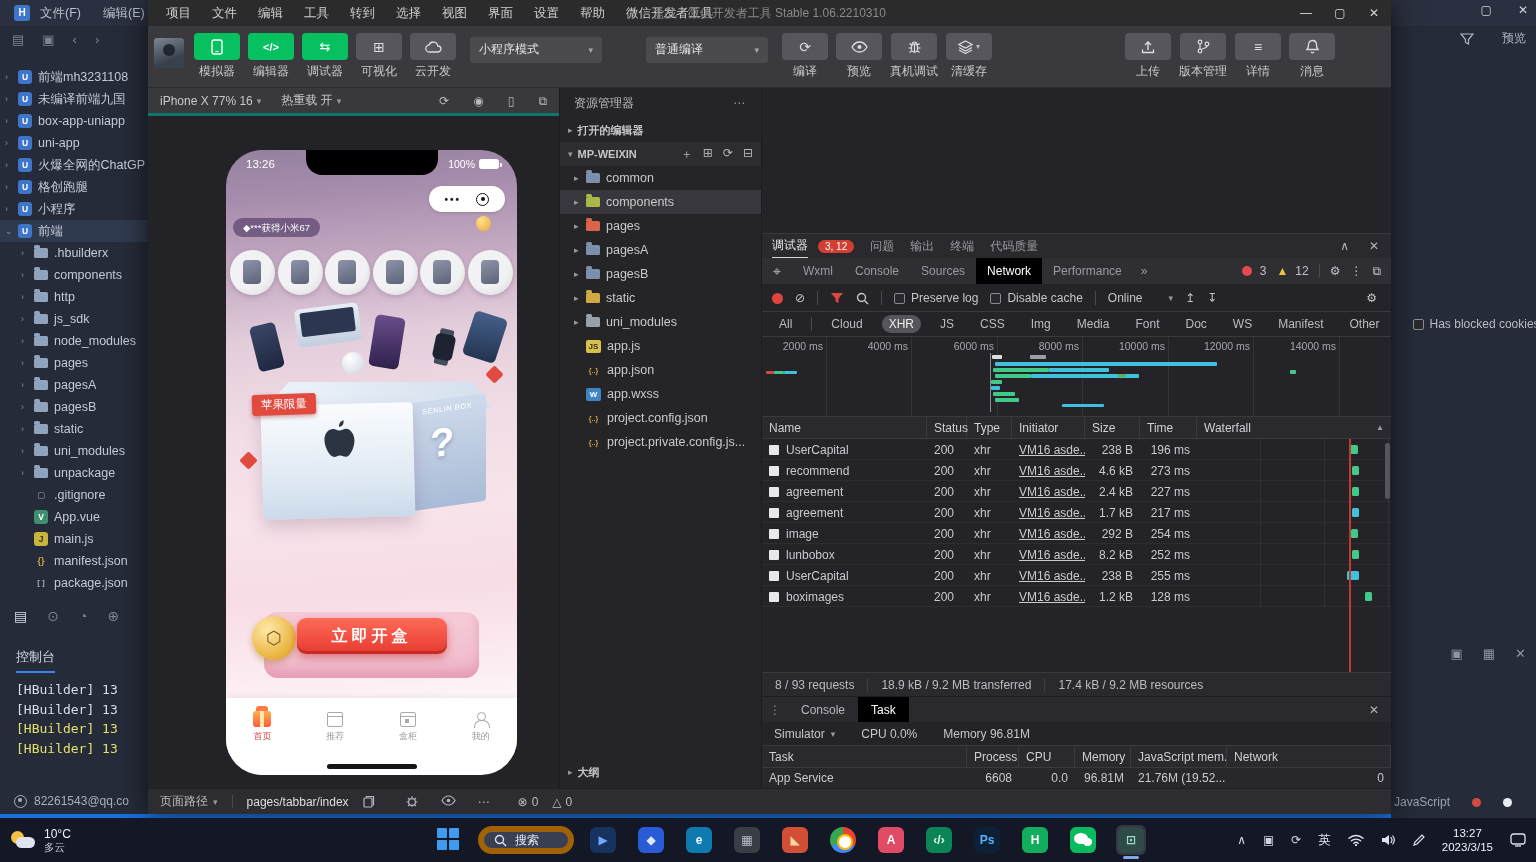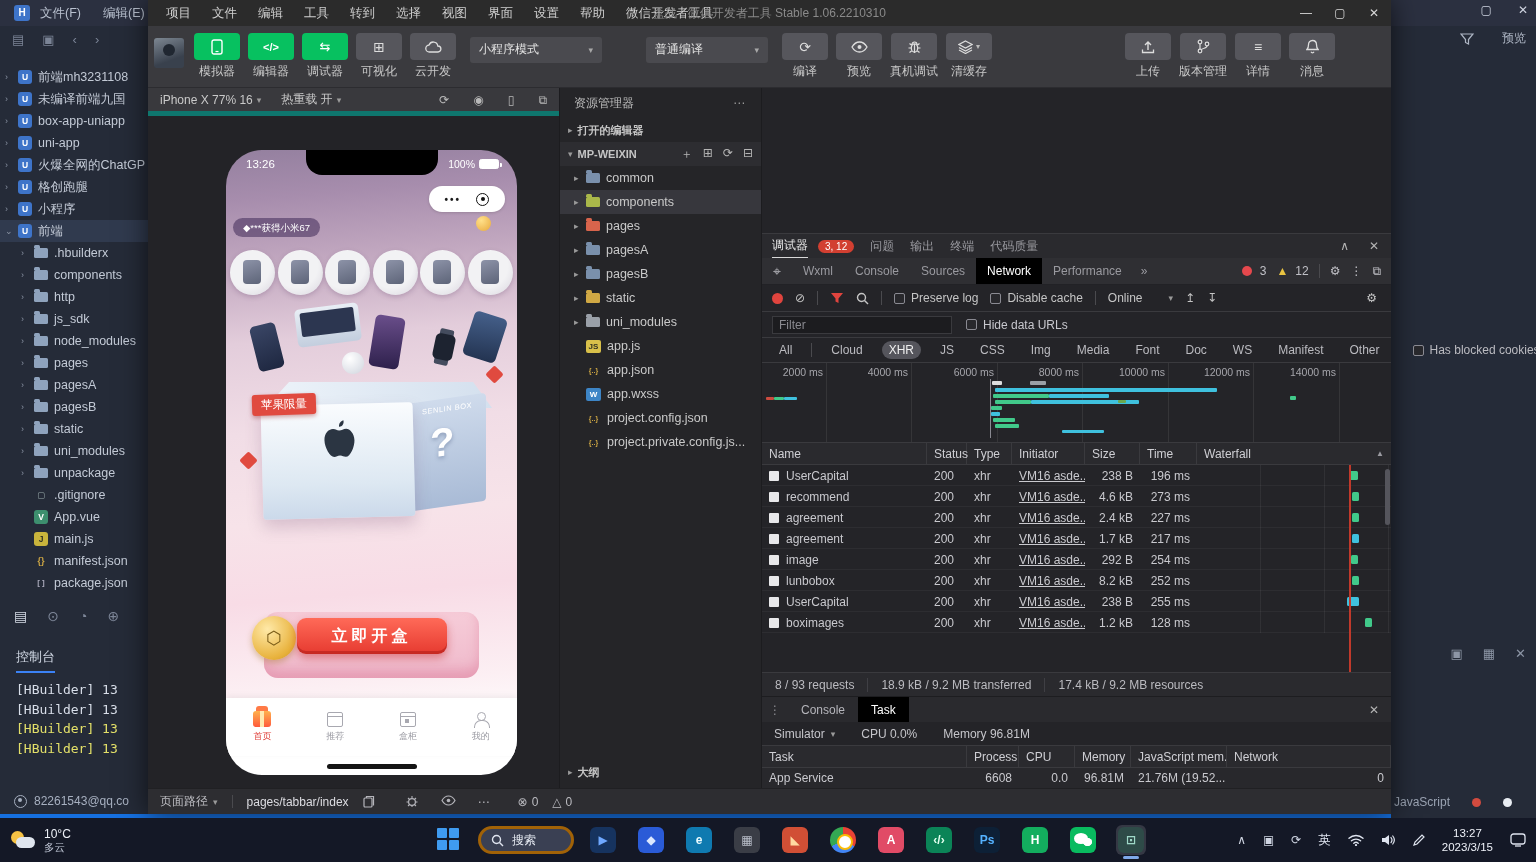--- a/index.html
+++ b/index.html
@@ -53,21 +53,21 @@
   .tbtn .chip { width:46px; height:27px; border-radius:4px; display:flex; align-items:center; justify-content:center; color:#e8e8e8; font-size:13px; }
   .chip.on { background:#07c160; } .chip.off { background:#56565c; }
   .tbtn .lbl { font-size:12px; color:#c8c8c8; margin-top:3px; white-space:nowrap; }
   .tool-select { height:26px; background:#4a4a4f; border-radius:3px; padding:0 9px; font-size:12px; color:#e2e2e2; display:flex; align-items:center; margin-bottom:14px; }
   .tool-select .car { margin-left:auto; color:#a8a8a8; font-size:9px; padding-left:10px; }
   .spacer { flex:1; }
 
   
   #dt-main { position:absolute; left:0; top:88px; right:0; bottom:26px; display:flex; }
   #sim-col { width:412px; position:relative; background:#232327; border-right:1px solid #1c1c1f; }
-  #sim-head { height:28px; background:#39393d; border-bottom:5px solid #0f766e; display:flex; align-items:center; color:#c9c9c9; font-size:12px; padding:0 12px; }
+  #sim-head { height:28px; background:#39393d; border-bottom:3px solid #0f766e; display:flex; align-items:center; color:#c9c9c9; font-size:12px; padding:0 12px; }
   #sim-head .car { font-size:9px; color:#9a9a9a; margin:0 4px; }
   #sim-icons { margin-left:auto; display:flex; gap:24px; color:#b9b9b9; }
 
   
   #phone { position:absolute; left:55px; top:62px; width:291px; height:625px; border-radius:36px; overflow:hidden; background:linear-gradient(175deg,#94809f 0%,#a78dad 8%,#c2a8c0 18%,#e3cddb 30%,#f1dde6 44%,#f7e3e9 58%,#f8dce6 70%,#fceff3 84%,#ffffff 93%);margin-left:23px; }
   #notch { position:absolute; left:50%; transform:translateX(-50%); top:0; width:132px; height:25px; background:#000; border-radius:0 0 16px 16px; }
   #p-status { position:absolute; left:0; right:0; top:8px; display:flex; padding:0 18px 0 20px; color:#fff; font-size:11.5px; align-items:center; }
   #p-batt { margin-left:auto; display:flex; align-items:center; gap:4px; }
   .battshape { width:20px; height:10px; border:1.2px solid #fff; border-radius:2.5px; position:relative; background:#fff; }
   .battshape::after { content:""; position:absolute; right:-3.5px; top:2.5px; width:2px; height:4px; background:#fff; border-radius:0 1px 1px 0; }
@@ -211,21 +211,21 @@
   
   #taskbar { position:absolute; left:0; top:818px; width:1536px; height:44px; background:#141826; display:flex; align-items:center; }
   #weather { display:flex; align-items:center; gap:8px; margin-left:10px; }
   .wicon { width:26px; height:20px; position:relative; }
   .wicon::before { content:""; position:absolute; left:1px; top:1px; width:13px; height:13px; border-radius:50%; background:#f6c244; }
   .wicon::after { content:""; position:absolute; left:6px; top:7px; width:19px; height:11px; border-radius:7px; background:#dfe5ee; }
   #weather .wt { color:#eef1f8; font-size:12px; line-height:13px; }
   #weather .wd { color:#c2c9d8; font-size:10.5px; line-height:12px; }
   #start { position:absolute; left:437px; width:24px; height:24px; top:10px; display:grid; grid-template-columns:10px 10px; grid-template-rows:10px 10px; gap:2px; }
   #start span { background:#3f9bf0; border-radius:1px; }
-  #tb-search { position:absolute; left:478px; top:8px; width:96px; height:28px; border-radius:14px; background:#3a4053; border:3px solid #a16207; display:flex; align-items:center; gap:8px; padding-left:10px; color:#e6eaf2; font-size:12px; }
+  #tb-search { position:absolute; left:478px; top:8px; width:96px; height:28px; border-radius:14px; background:#3a4053; border:6px solid #a16207; display:flex; align-items:center; gap:8px; padding-left:10px; color:#e6eaf2; font-size:12px; }
   #tb-apps { position:absolute; left:588px; top:7px; display:flex; gap:18px; }
   .tbapp { width:30px; height:30px; border-radius:6px; display:flex; align-items:center; justify-content:center; position:relative; }
   .tbapp .tile { width:26px; height:26px; border-radius:6px; display:flex; align-items:center; justify-content:center; font-size:12px; font-weight:bold; }
   .tbapp.active { background:rgba(255,255,255,.14); }
   .tbapp.active::after { content:""; position:absolute; left:50%; transform:translateX(-50%); bottom:-4px; width:16px; height:3px; border-radius:2px; background:#7fa8e8; }
   .tile.chrome { border-radius:50%; background:conic-gradient(#ea4335 0 120deg,#4285f4 120deg 240deg,#34a853 240deg 360deg); position:relative; }
   .tile.chrome::after { content:""; position:absolute; left:7px; top:7px; width:12px; height:12px; border-radius:50%; background:#fff; border:2.5px solid #fbbc05; }
   .tile.wechat { position:relative; }
   .tile.wechat::before { content:""; position:absolute; left:4px; top:6px; width:14px; height:11px; border-radius:50%; background:#fff; }
   .tile.wechat::after { content:""; position:absolute; left:13px; top:11px; width:9px; height:8px; border-radius:50%; background:#fff; box-shadow:inset 0 0 0 8px rgba(255,255,255,1); }
@@ -797,27 +797,20 @@
             <span class="lblrow">
                 <span>Online</span>
                 <span style="margin-left:26px; font-size:9px; color:#9a9a9a;">▾</span>
               </span>
             <span>↥</span>
             <span>↧</span>
             <span class="spacer"></span>
             <span style="margin-right:4px;">⚙</span>
           </div>
 
-          <div id="filter-row">
-            <div id="filter-input">Filter</div>
-            <span class="lblrow">
-                <span class="cb"></span>
-                <span>Hide data URLs</span>
-              </span>
-          </div>
 
           <div id="chip-row">
             <span id="chipList" style="display:flex; gap:12px; align-items:center;">
                 <span class="fchip">All</span>
                 <span class="vsep"></span>
                 <span class="fchip">Cloud</span>
                 <span class="fchip on">XHR</span>
                 <span class="fchip">JS</span>
                 <span class="fchip">CSS</span>
                 <span class="fchip">Img</span>

